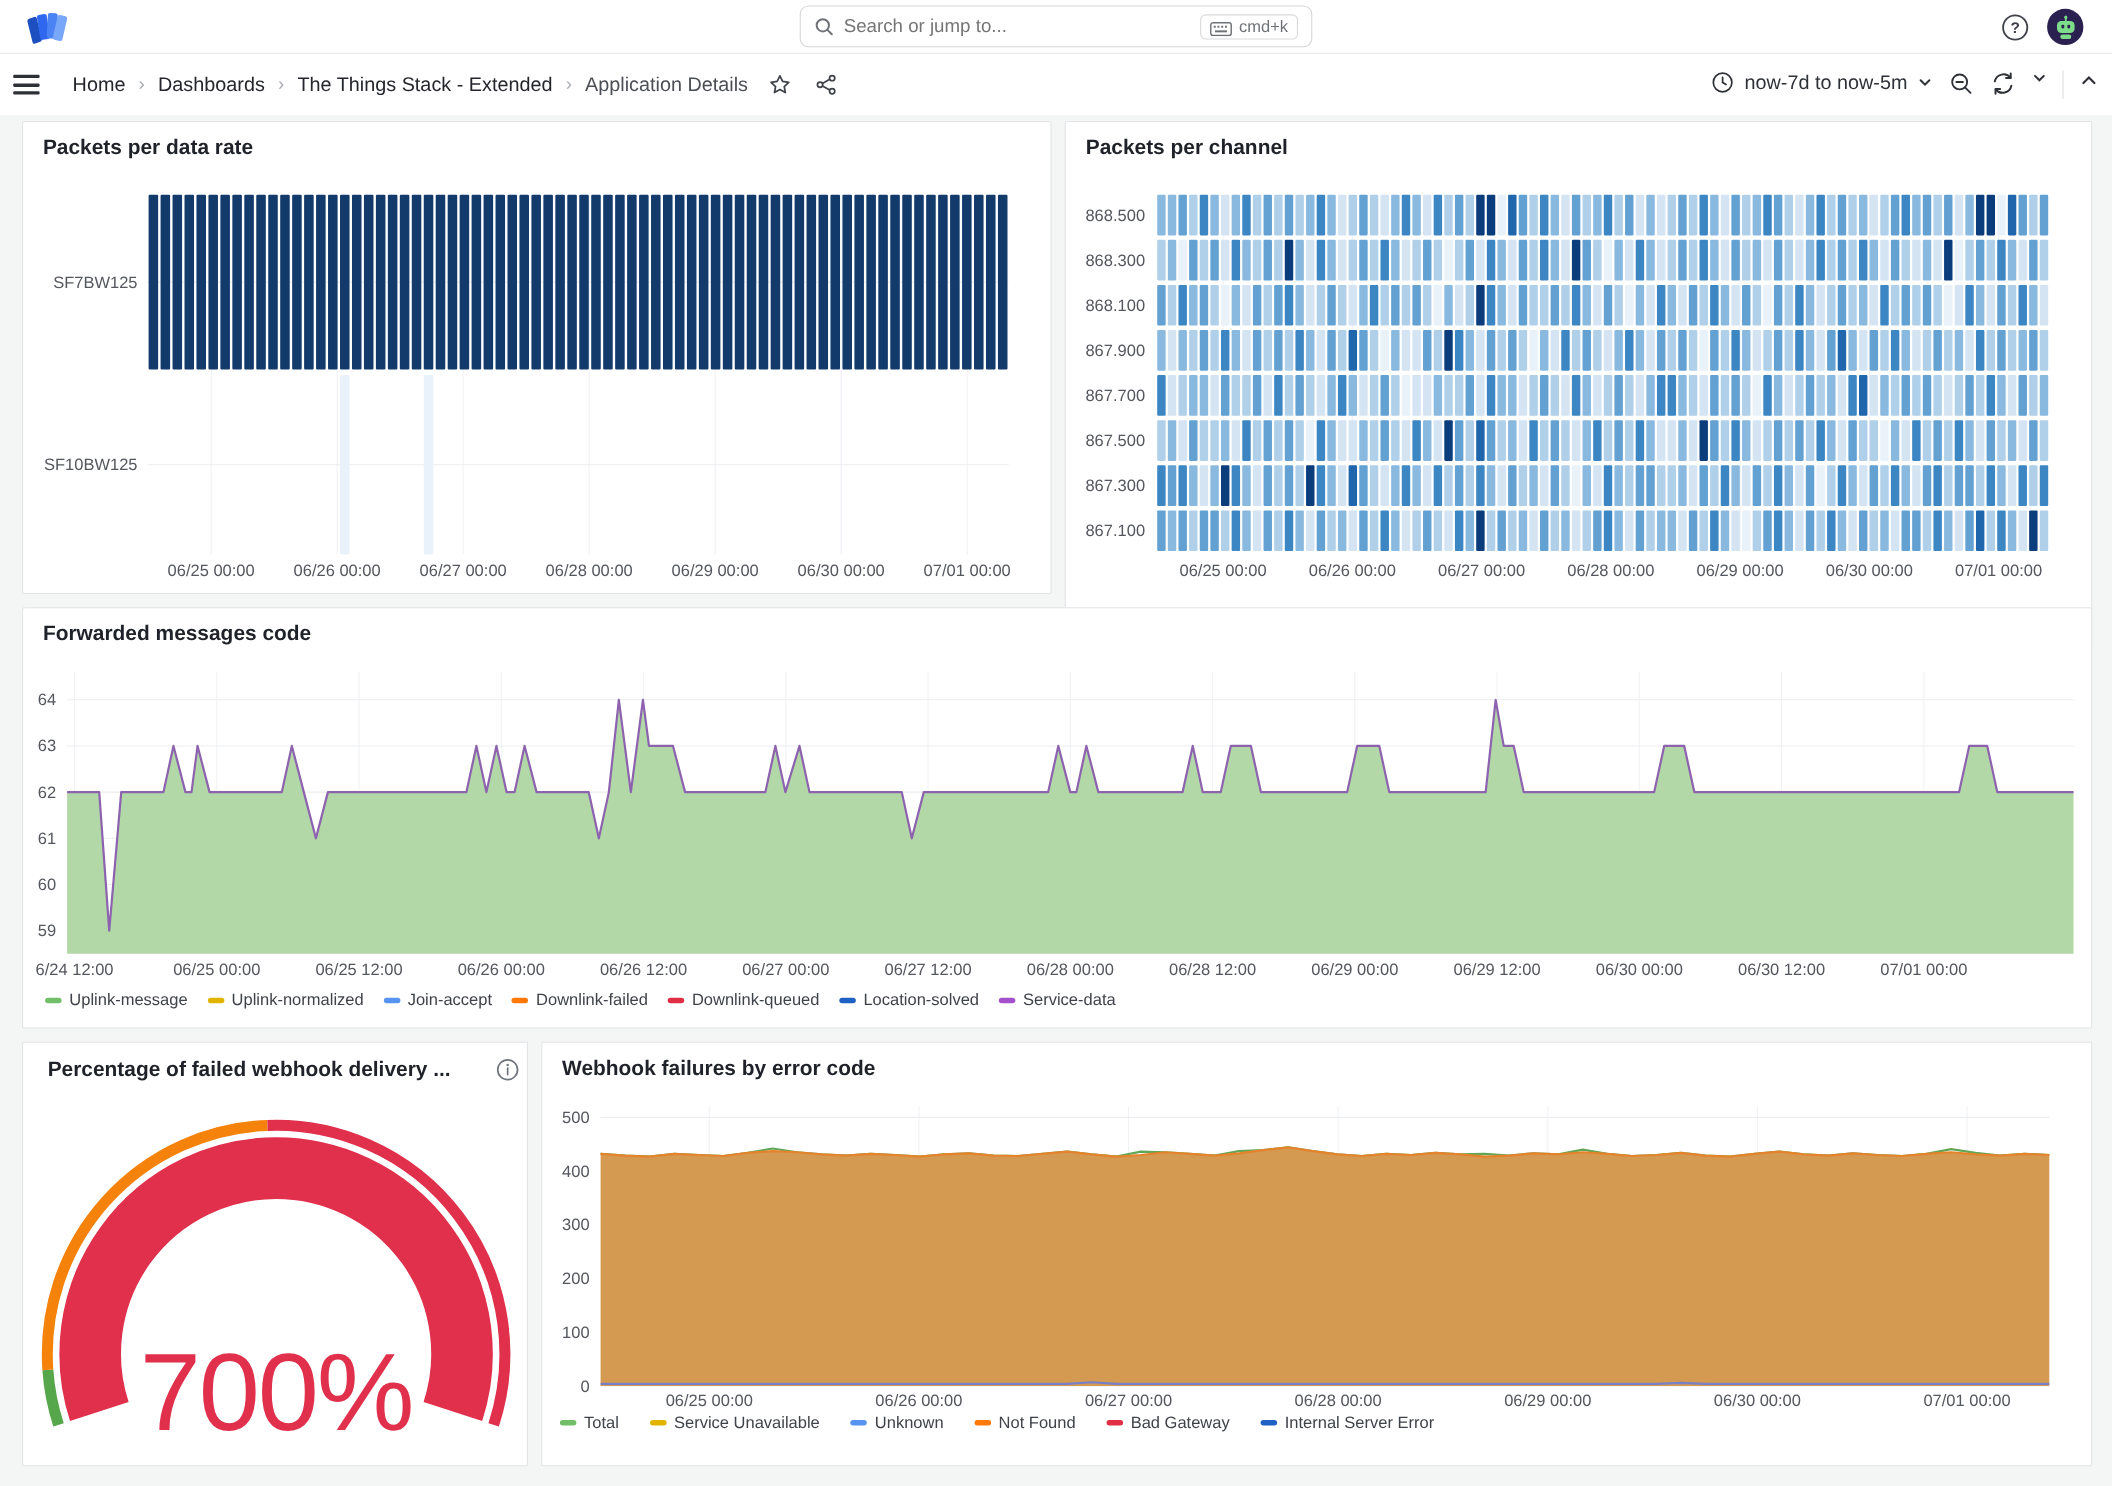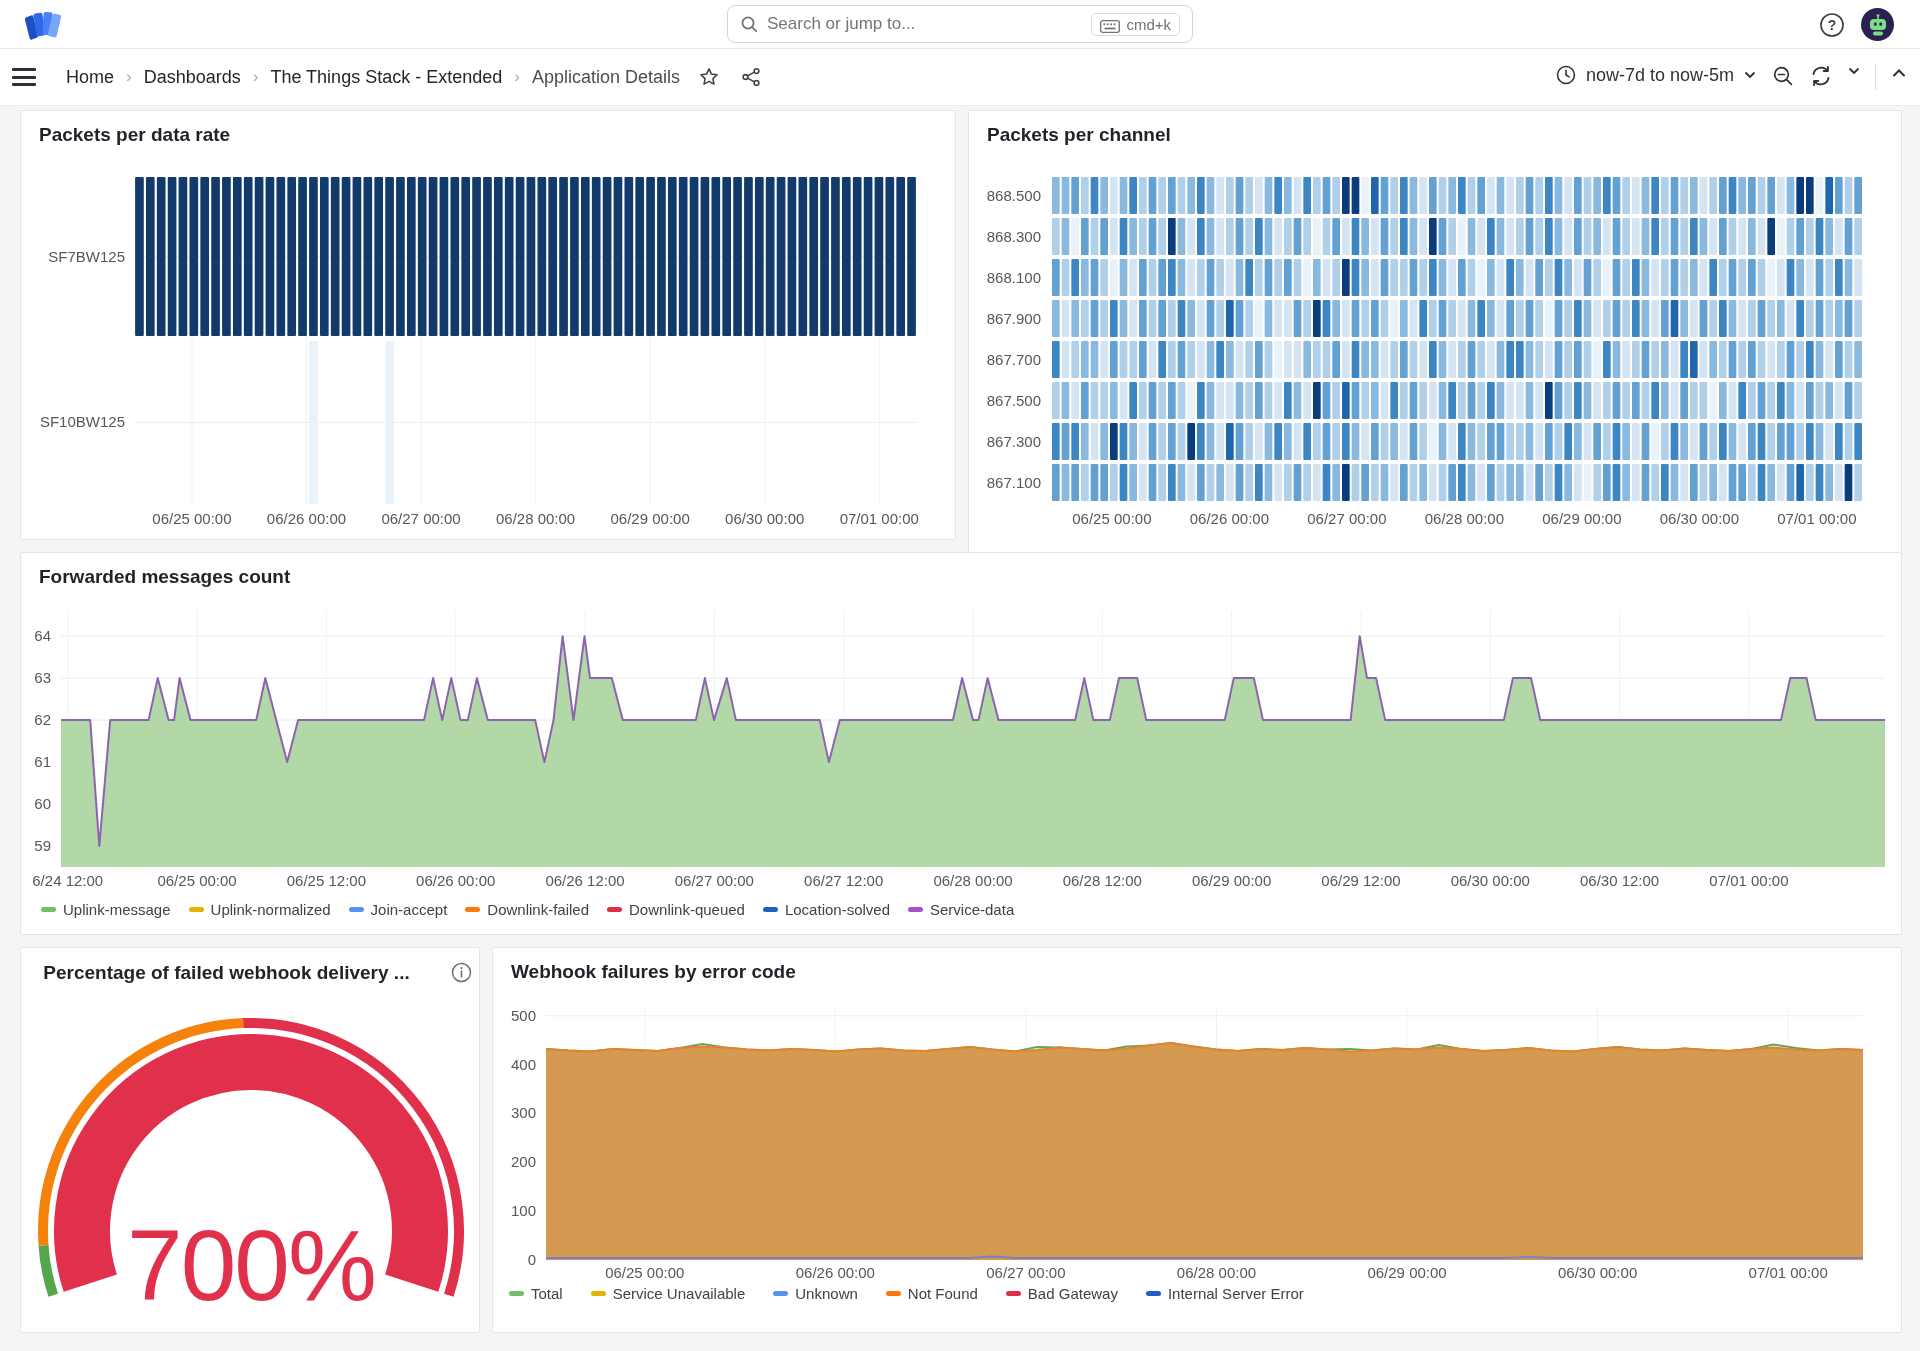--- a/index.html
+++ b/index.html
@@ -979,21 +979,21 @@
           <rect x="856.3333333333333" y="353" width="7.666666666666666" height="37" rx="1" fill="#8ab9df"></rect>
           <rect x="866" y="353" width="7.666666666666666" height="37" rx="1" fill="#d4e4f3"></rect>
           <rect x="875.6666666666666" y="353" width="7.666666666666666" height="37" rx="1" fill="#0b3d7d"></rect>
           <rect x="885.3333333333333" y="353" width="7.666666666666666" height="37" rx="1" fill="#b0d0ea"></rect>
           <text x="72" y="376.5" text-anchor="end" font-size="15" fill="#54575d">867.100</text>
         </svg></div>
   </section>
 
   <section class="panel" id="panel-forwarded" style="left:20px; top:552px; width:1882px; height:383px;">
     <div class="ptitle">
-        <span>Forwarded messages count</span>
+        <span>Forwarded messages code</span>
       </div>
     <div class="plot"><svg width="1880" height="381">
           <line x1="46.7488" y1="58" x2="46.7488" y2="314" stroke="#f0f2f5"></line>
           <text x="46.7488" y="333" text-anchor="middle" font-size="15" fill="#54575d">6/24 12:00</text>
           <line x1="176.0704" y1="58" x2="176.0704" y2="314" stroke="#f0f2f5"></line>
           <text x="176.0704" y="333" text-anchor="middle" font-size="15" fill="#54575d">06/25 00:00</text>
           <line x1="305.39200000000005" y1="58" x2="305.39200000000005" y2="314" stroke="#f0f2f5"></line>
           <text x="305.39200000000005" y="333" text-anchor="middle" font-size="15" fill="#54575d">06/25 12:00</text>
           <line x1="434.71360000000004" y1="58" x2="434.71360000000004" y2="314" stroke="#f0f2f5"></line>
           <text x="434.71360000000004" y="333" text-anchor="middle" font-size="15" fill="#54575d">06/26 00:00</text>

